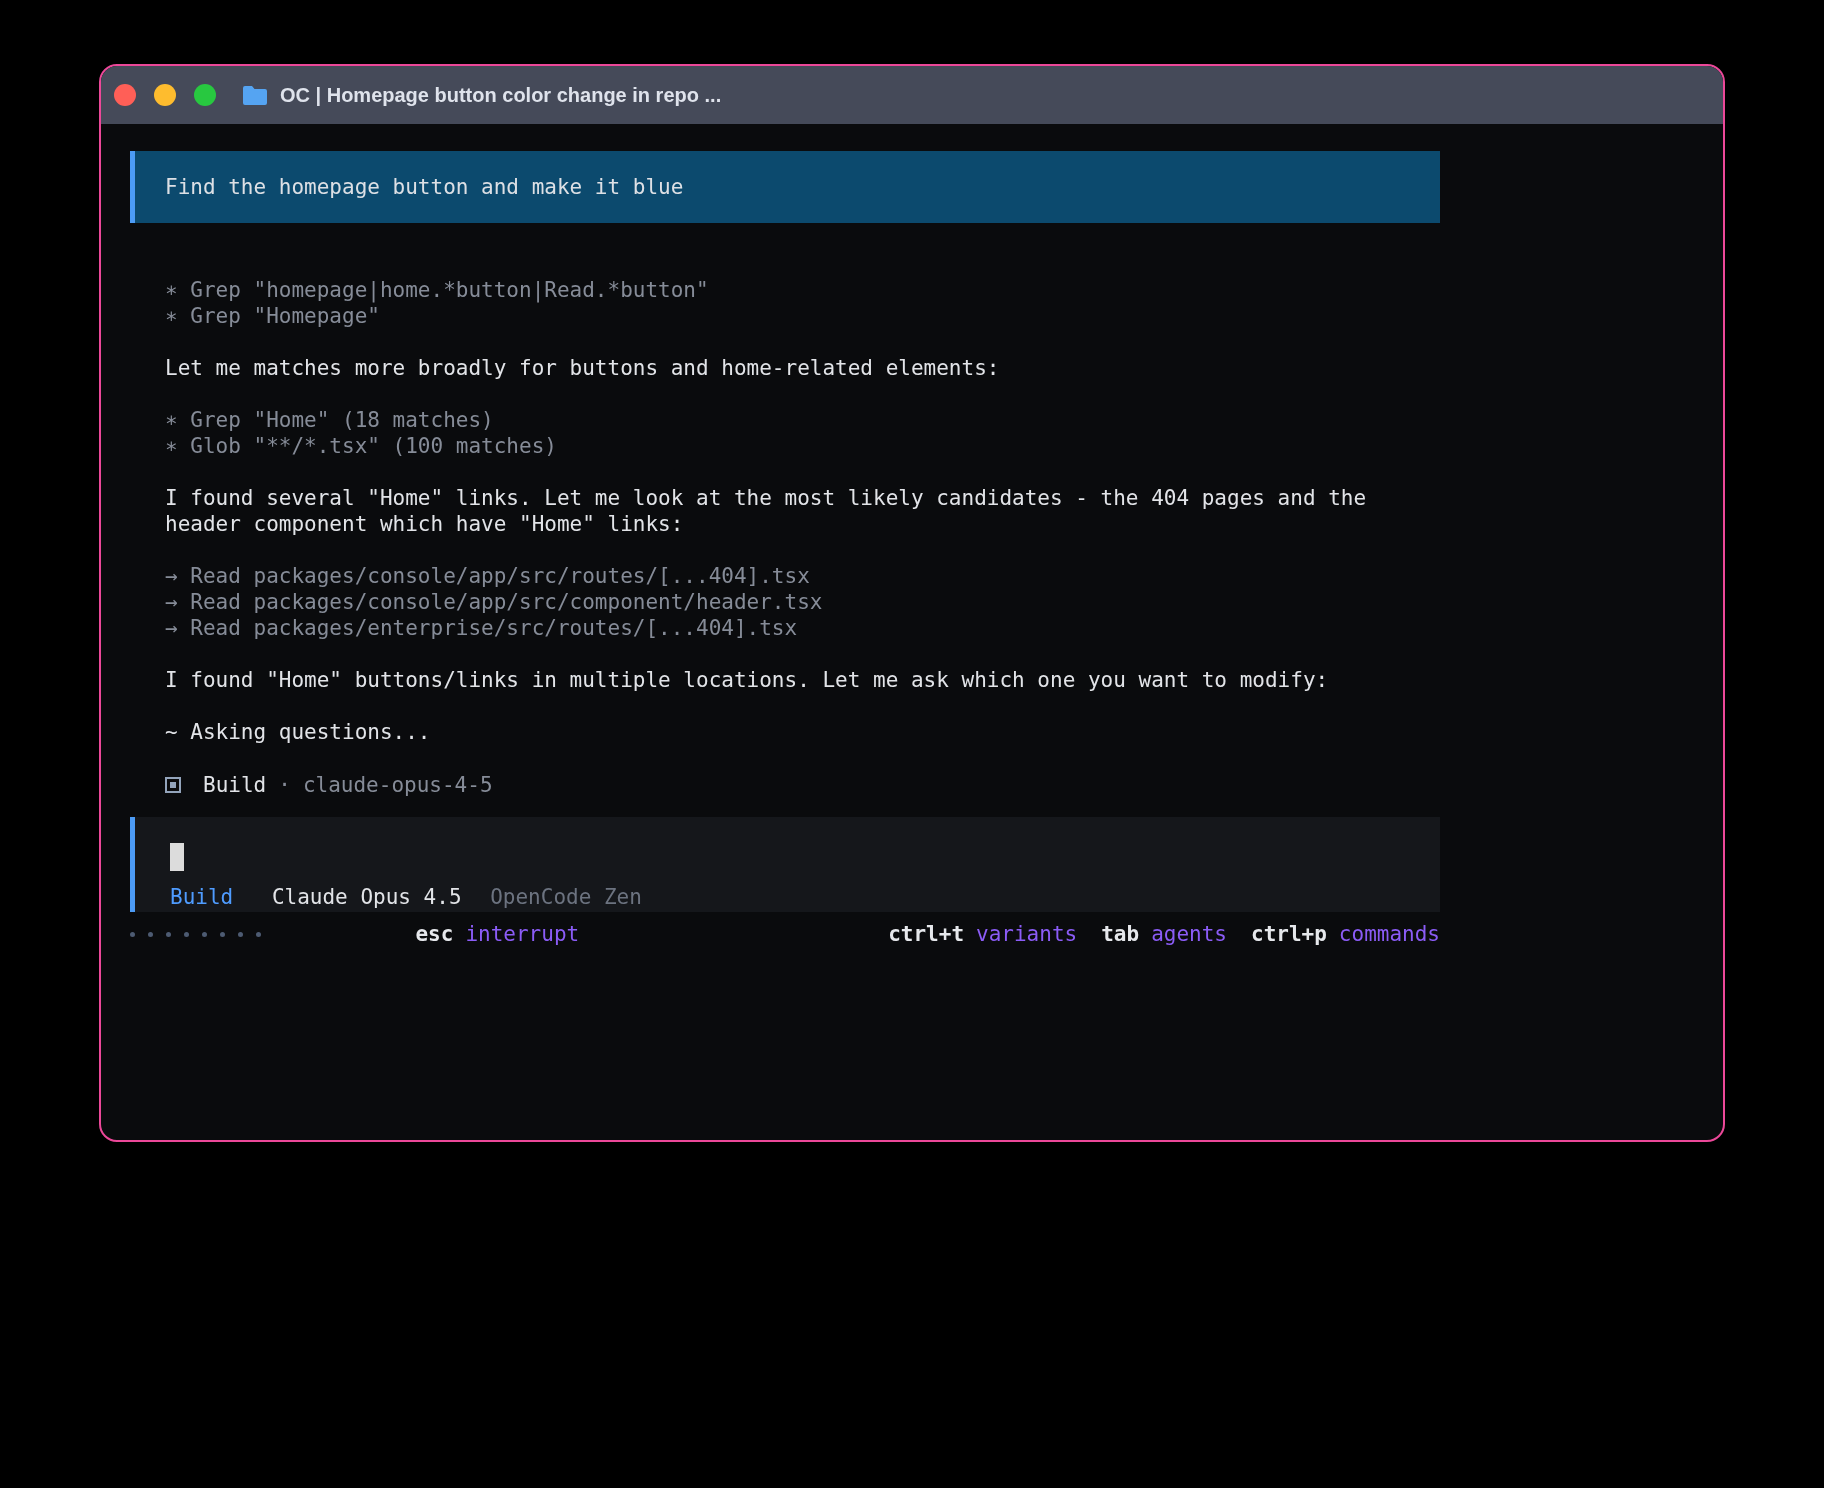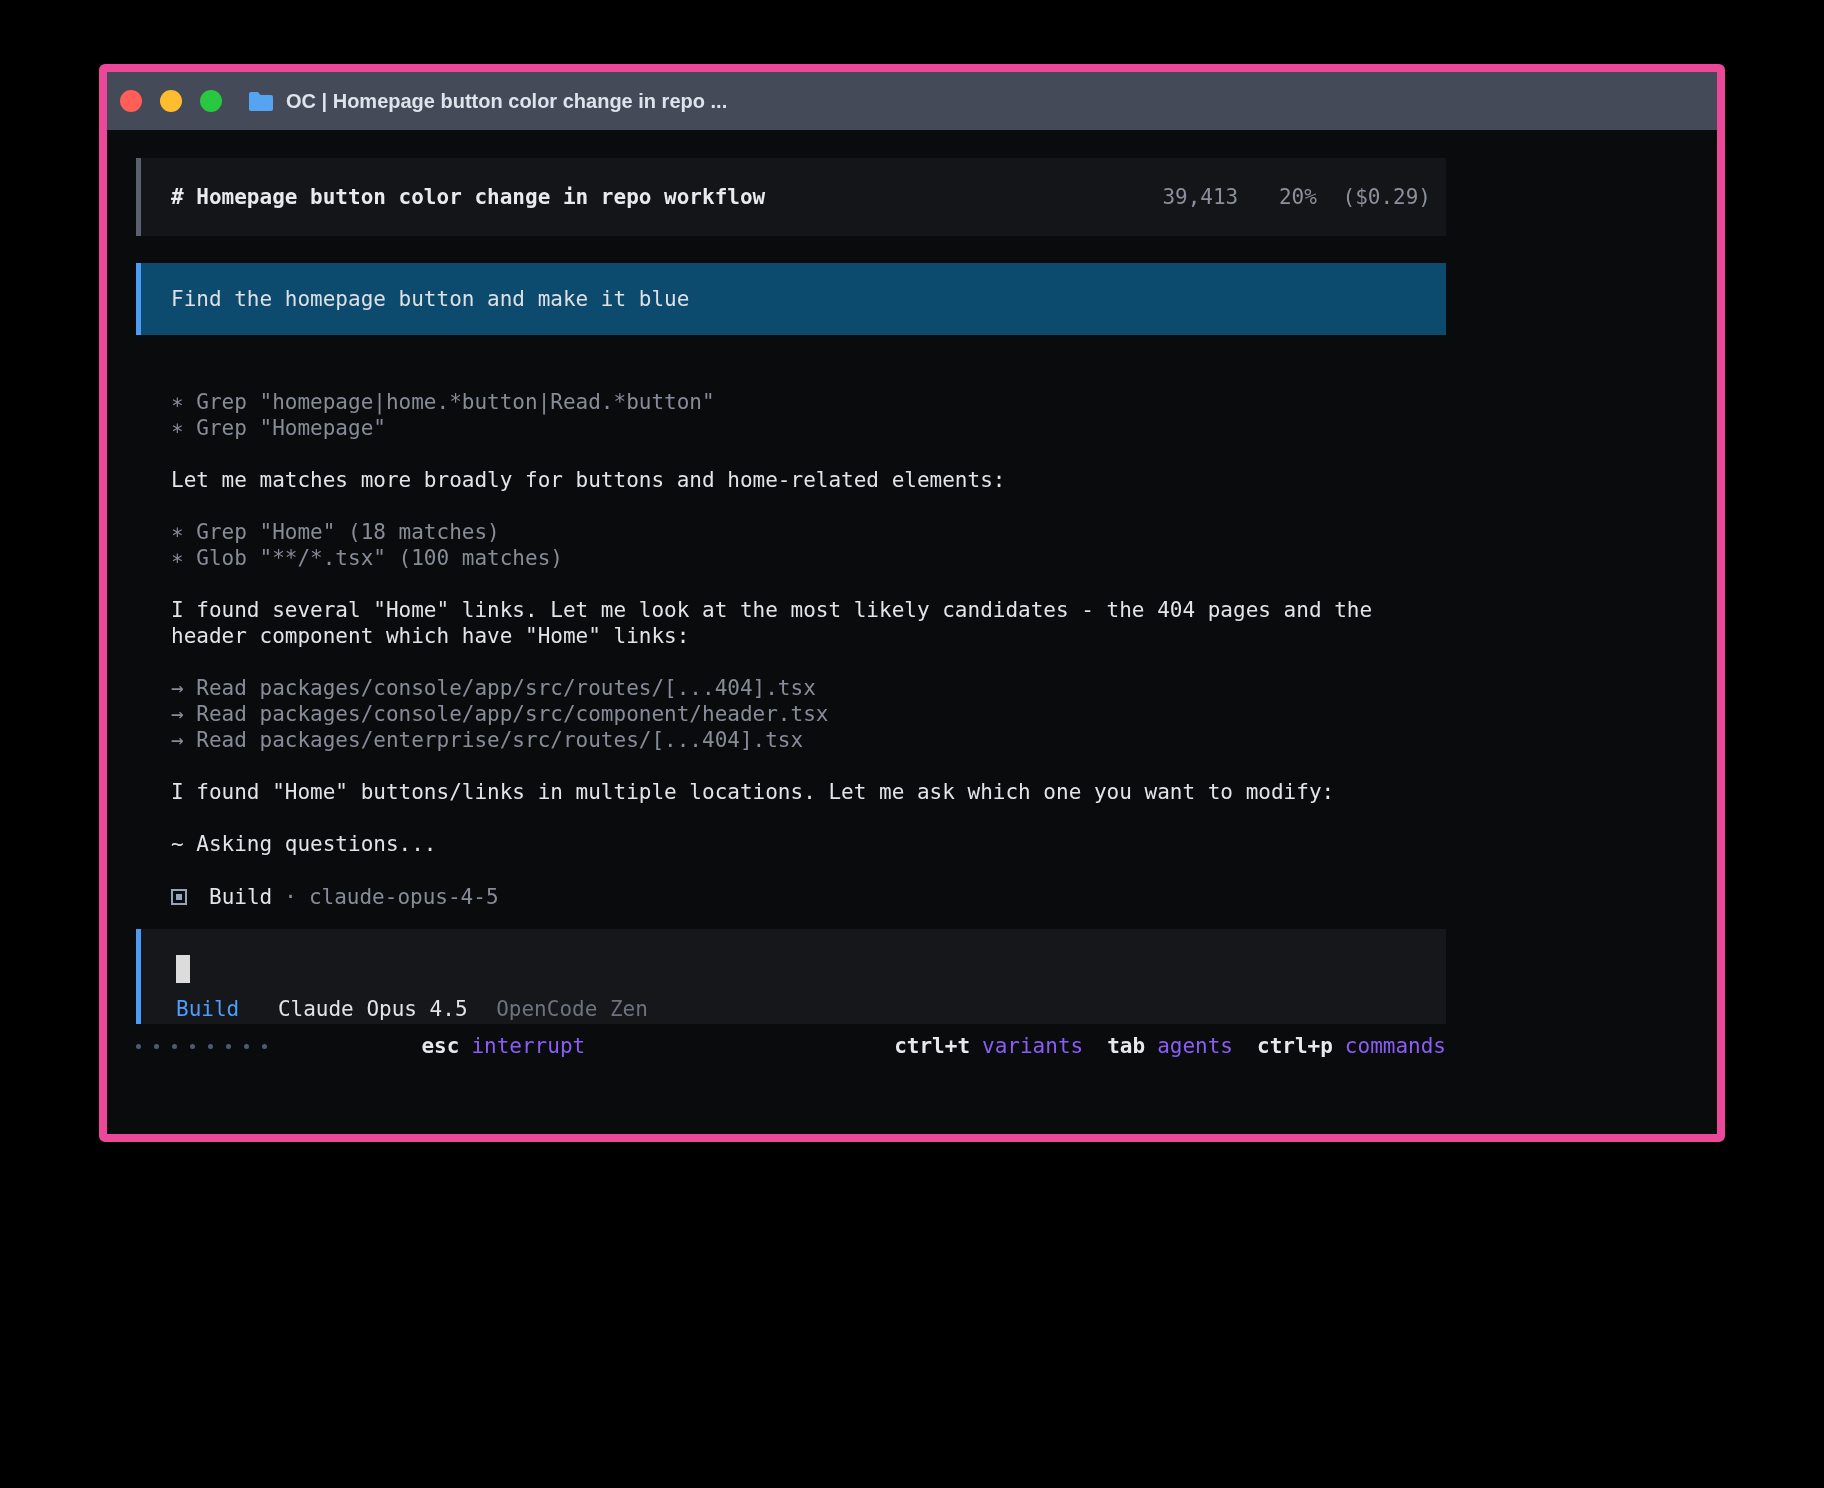--- a/index.html
+++ b/index.html
@@ -10,22 +10,22 @@
     height: 1488px;
     overflow: hidden;
   }
   .window {
     position: absolute;
     left: 99px;
     top: 64px;
     width: 1626px;
     height: 1078px;
     background: #0a0b0d;
-    border: 8px solid #ec4899;
-    border-radius: 6px;
+    border: 2px solid #ec4899;
+    border-radius: 18px;
     box-sizing: border-box;
     overflow: hidden;
     font-family: "DejaVu Sans Mono", "Liberation Mono", monospace;
   }
   .titlebar {
     height: 58px;
     background: #454a59;
     display: flex;
     align-items: center;
     padding-left: 13px;
@@ -147,28 +147,20 @@
     <span class="folder">
       <svg width="26" height="20" viewBox="0 0 26 20">
         <path d="M1 3 a2 2 0 0 1 2 -2 h7 l2.5 3 H23 a2 2 0 0 1 2 2 v12 a2 2 0 0 1 -2 2 H3 a2 2 0 0 1 -2 -2 Z" fill="#55a4f2"></path>
       </svg>
     </span>
     <span class="win-title">OC | Homepage button color change in repo ...</span>
   </div>
 
   <div class="content">
 
-    <div class="session-header">
-      <span class="session-title"># Homepage button color change in repo workflow</span>
-      <span class="session-stats">
-        <span>39,413</span>
-        <span class="pct">20%</span>
-        <span class="cost">($0.29)</span>
-      </span>
-    </div>
 
     <div class="user-block">
       <span>Find the homepage button and make it blue</span>
     </div>
 
     <div class="conversation" id="conversation">
         <div class="line blank">&nbsp;</div>
         <div class="line tool">∗ Grep "homepage|home.*button|Read.*button"</div>
         <div class="line tool">∗ Grep "Homepage"</div>
         <div class="line blank">&nbsp;</div>

